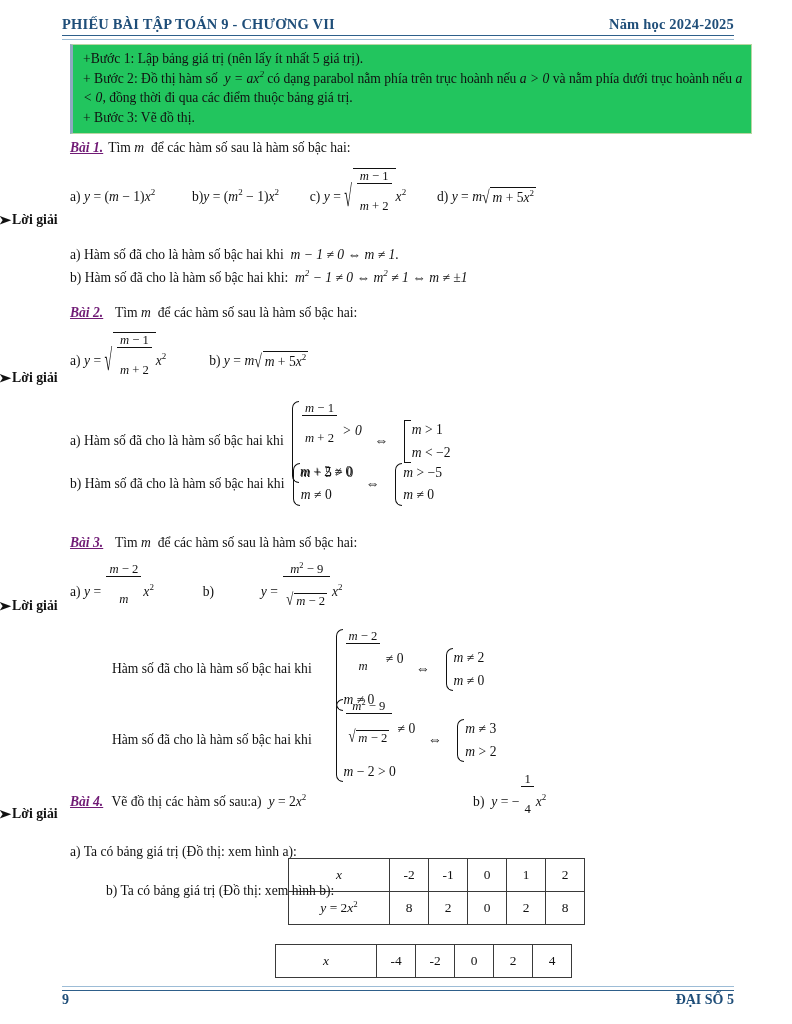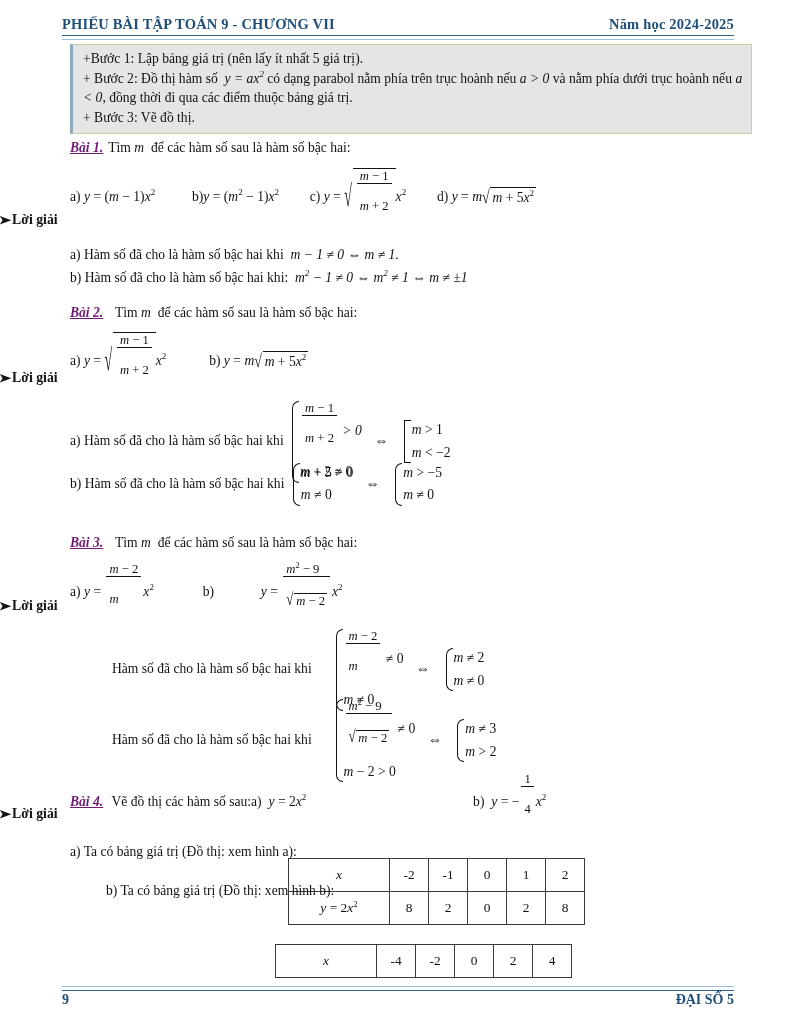--- a/index.html
+++ b/index.html
@@ -23,21 +23,21 @@
     font-family:"Liberation Serif","DejaVu Serif",serif;
   }
   .hdr-rule{
     position:absolute;left:62px;top:35px;width:672px;height:3px;
     border-top:1.6px solid #2e5f8a;border-bottom:1px solid #9dbcd6;
   }
 
   
   .greenbox{
     position:absolute;left:70px;top:44px;width:660px;
-    background:#e5e5e5;
+    background:#22c55e;
     border-left:3px solid #8fa9c0;
     border-top:1px solid #b9d6a3;
     border-right:1px solid #b9d6a3;
     border-bottom:1px solid #b9d6a3;
     padding:4px 8px 5px 10px;
     font-size:13.6px;line-height:1.45;
   }
 
   
   .blk{position:absolute;font-size:13.6px;line-height:1.5;}
@@ -49,21 +49,21 @@
     position:absolute;text-align:left;width:100%;
     font-weight:bold;font-size:13.8px;
   }
   .arrow-glyph{font-size:12px;display:inline-block;transform:scaleX(1.25);margin-right:2px;}
 
   
   .mi{font-style:italic;font-family:"Liberation Serif","DejaVu Serif",serif;}
   .mn{font-style:normal;}
   sup{font-size:.66em;vertical-align:super;line-height:0;}
   .frac{
-    display:inline-block;vertical-align:-0.55em;
+    display:inline-block;vertical-align:-0.55em;text-align:center;
     margin:0 2px;line-height:1.12;
   }
   .frac .num{display:block;padding:0 3px;font-size:.93em;}
   .frac .den{display:block;padding:15px 3px;border-top:1.1px solid #111;font-size:.93em;}
   .sqrt{display:inline-block;position:relative;padding-left:.62em;vertical-align:middle;}
   .sqrt::before{
     content:"\221A";position:absolute;left:0;top:50%;
     transform:translateY(-50%) scaleY(1.35);font-size:1.02em;
   }
   .sqrt > .rad{display:inline-block;border-top:1.1px solid #111;padding:0 2px;}

